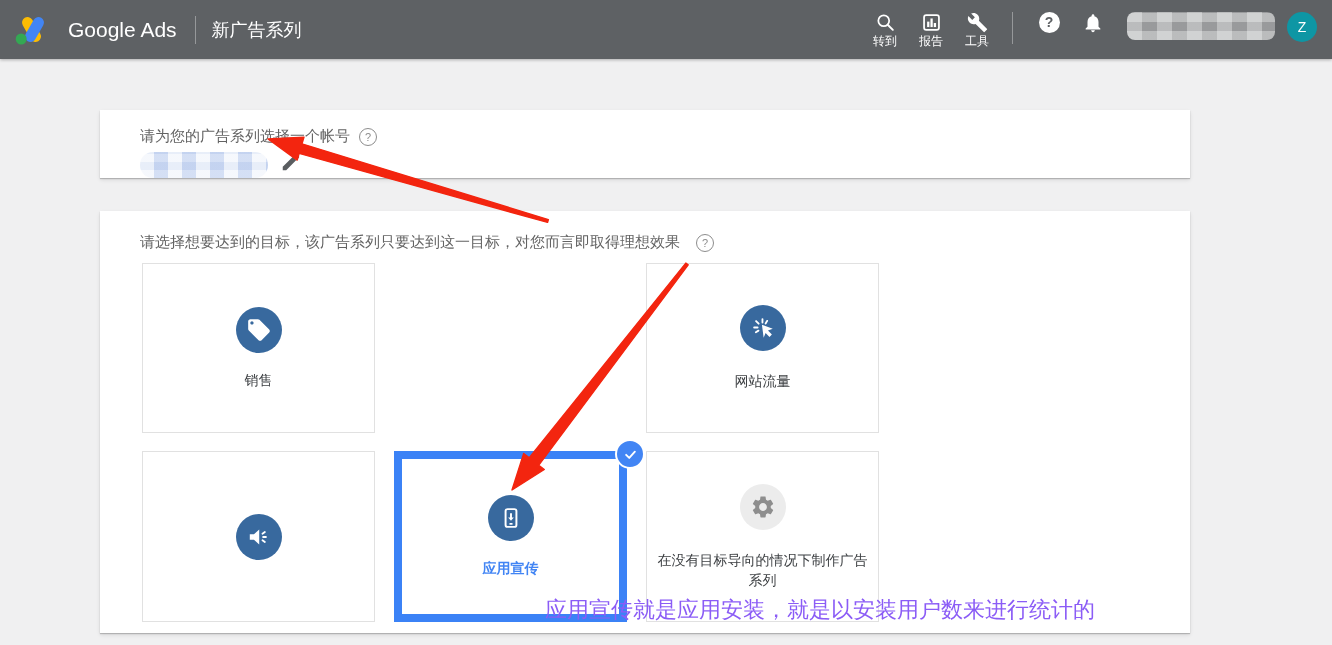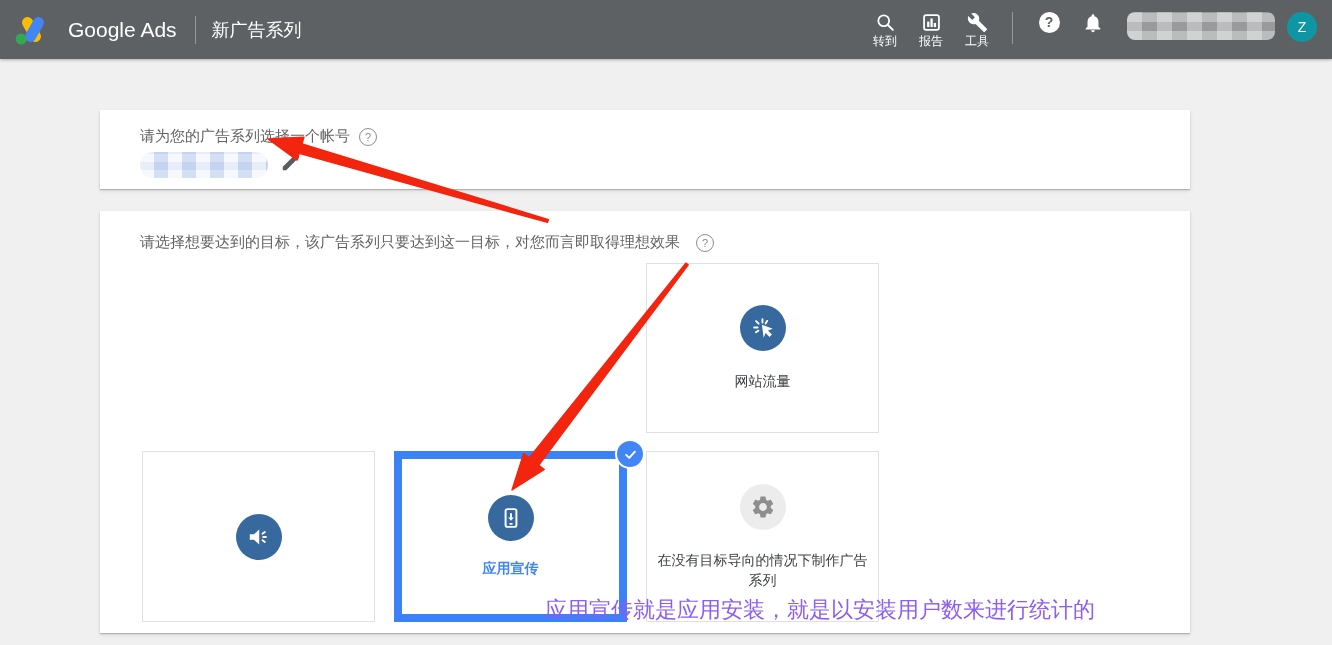--- a/index.html
+++ b/index.html
@@ -32,21 +32,21 @@
     background-color:#96989a;
     background-image:
       repeating-linear-gradient(90deg, rgba(255,255,255,.40) 0 15px, rgba(255,255,255,.10) 15px 30px),
       repeating-linear-gradient(0deg, rgba(255,255,255,.28) 0 9px, rgba(0,0,0,.06) 9px 18px);
   }
   .avatar{width:30px;height:30px;border-radius:50%;background:#0e96a4;color:#fff;
     font-size:14px;display:flex;align-items:center;justify-content:center;cursor:pointer;}
   
   .card{position:absolute;left:100px;width:1090px;background:#fff;
     box-shadow:0 1px 1px rgba(0,0,0,.20),0 2px 4px rgba(0,0,0,.10);}
-  #account-card{top:110px;height:79px;}
+  #account-card{top:110px;height:68px;}
   #goal-card{top:211px;height:422px;}
   .card-title{position:absolute;left:40px;font-size:15px;color:#636363;
     display:flex;align-items:center;gap:9px;white-space:nowrap;}
   #account-card .card-title{top:17px;}
   #goal-card .card-title{top:22px;gap:16px;}
   .help-small{width:16px;height:16px;border:1px solid #8d8d8d;border-radius:50%;color:#8d8d8d;
     font-size:11px;display:flex;align-items:center;justify-content:center;flex:0 0 auto;cursor:pointer;}
   .account-chip{position:absolute;left:40px;top:42px;width:128px;height:26px;border-radius:13px;
     background-color:#dce6f6;
     background-image:
@@ -138,20 +138,28 @@
     </svg>
   </div>
 </div>
 
 <div class="card" id="goal-card">
   <div class="card-title">
     <span>请选择想要达到的目标，该广告系列只要达到这一目标，对您而言即取得理想效果</span>
     <span class="help-small">?</span>
   </div>
 
+  <div class="tile row1 c1">
+    <div class="goal-circle">
+      <svg viewBox="0 0 24 24">
+        <path fill="#fff" d="M21.41 11.58l-9-9C12.05 2.22 11.55 2 11 2H4c-1.1 0-2 .9-2 2v7c0 .55.22 1.05.59 1.42l9 9c.36.36.86.58 1.41.58.55 0 1.05-.22 1.41-.59l7-7c.37-.36.59-.86.59-1.41 0-.55-.23-1.06-.59-1.42zM5.5 7C4.67 7 4 6.33 4 5.5S4.67 4 5.5 4 7 4.67 7 5.5 6.33 7 5.5 7z"></path>
+      </svg>
+    </div>
+    <div class="tile-label">销售</div>
+  </div>
 
 
   <div class="tile row1 c3">
     <div class="goal-circle">
       <svg viewBox="0 0 24 24">
         <path fill="#fff" d="M11 9 L21 12.6 L16.6 14.4 L20.2 18 L18 20.2 L14.4 16.6 L12.6 21 Z"></path>
         <g stroke="#fff" stroke-width="1.7" stroke-linecap="round">
           <line x1="8" y1="8" x2="5.6" y2="5.6"></line>
           <line x1="7" y1="11.5" x2="3.8" y2="11.5"></line>
           <line x1="11.5" y1="7" x2="11.5" y2="3.8"></line>

